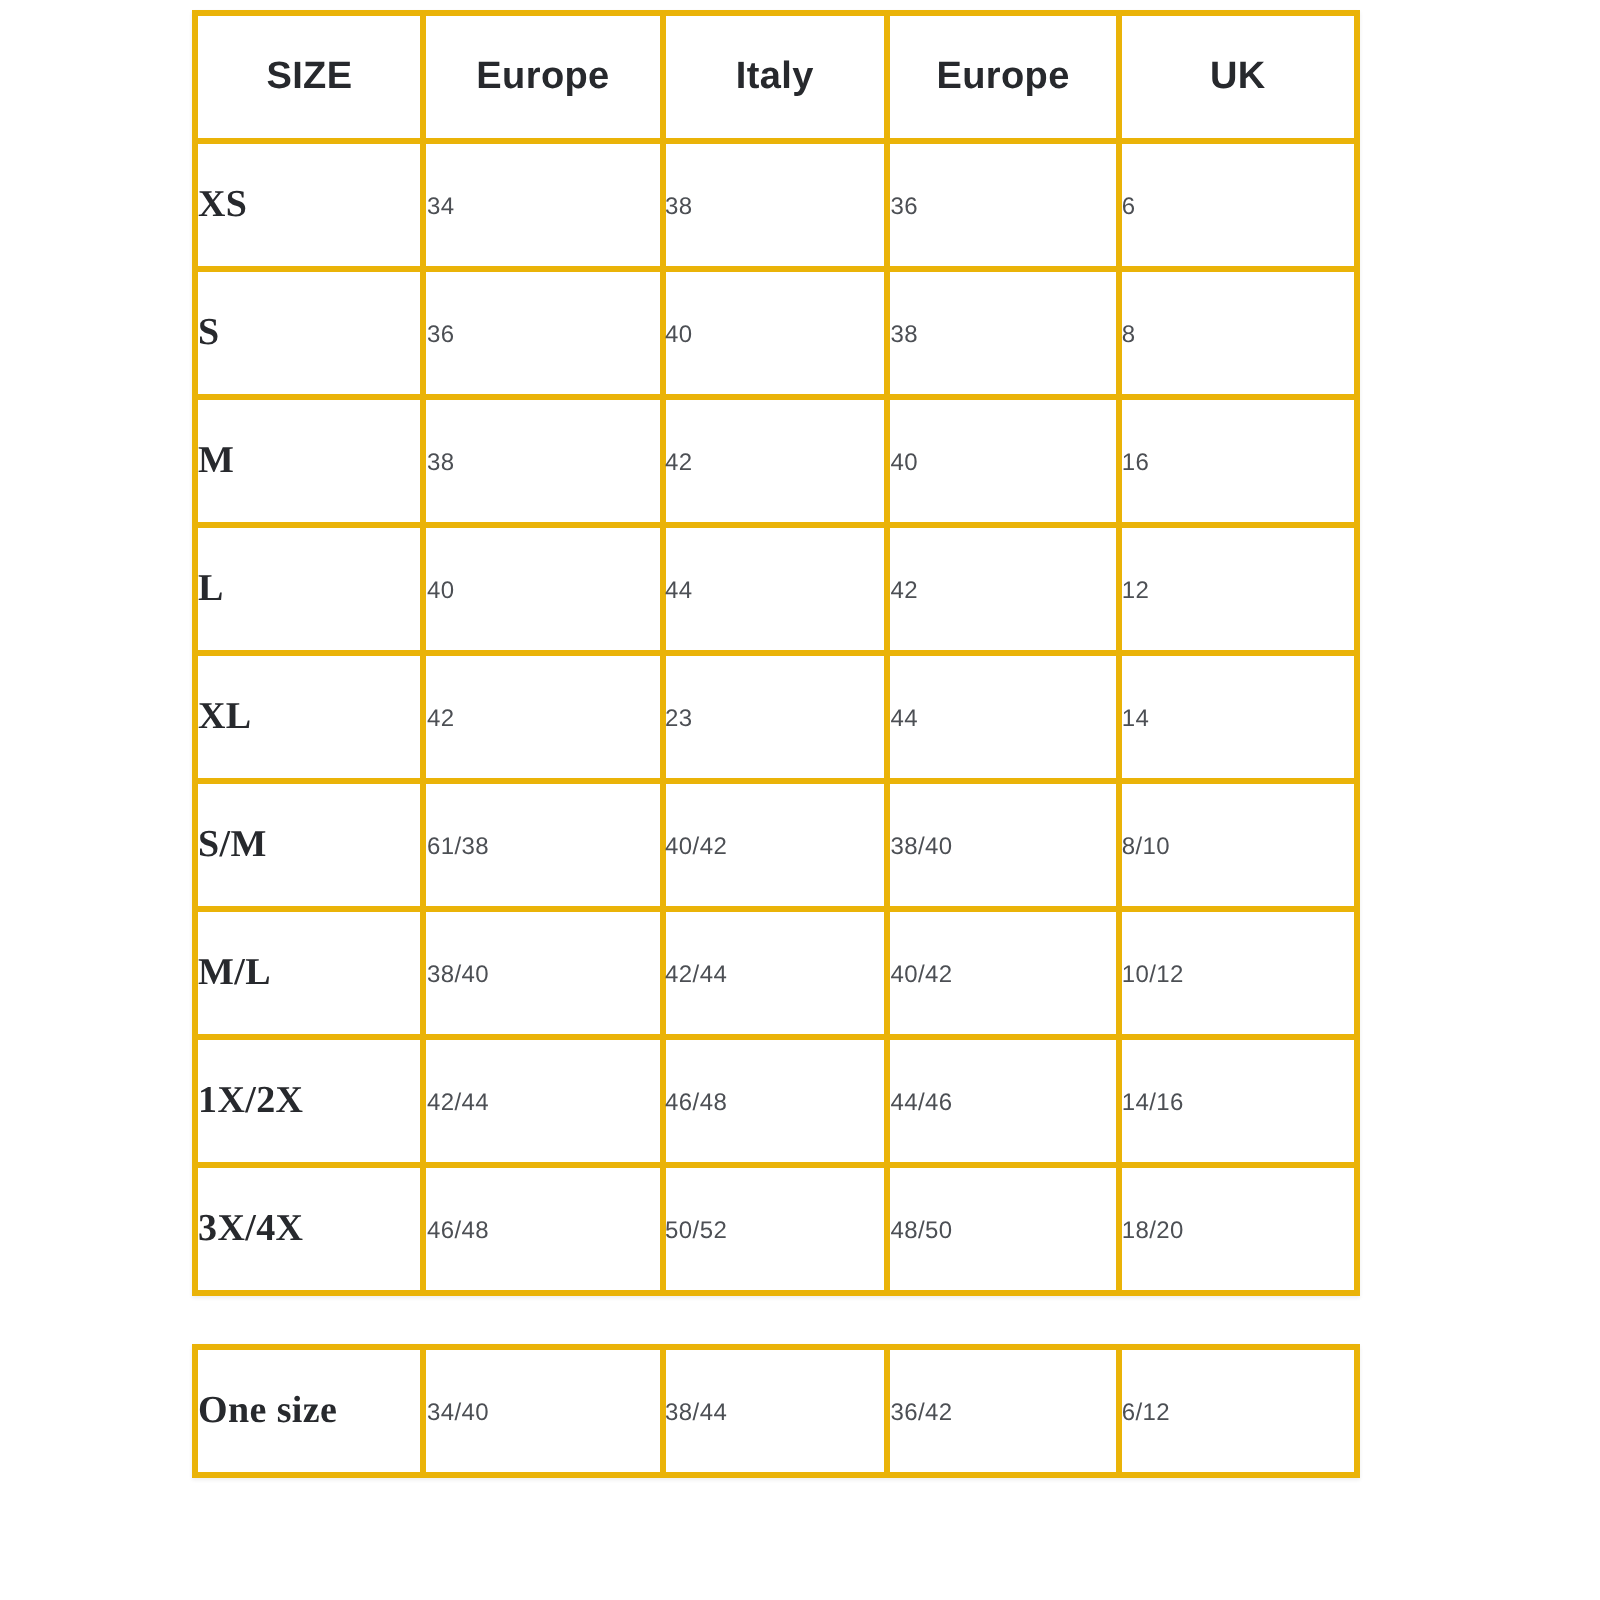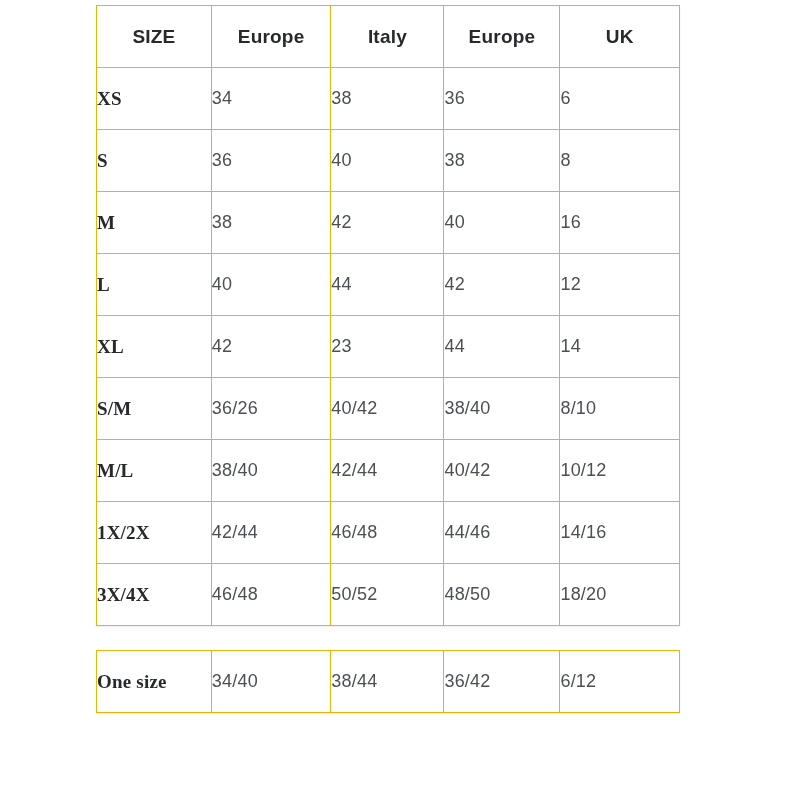--- a/index.html
+++ b/index.html
@@ -23,39 +23,39 @@
   }
   table.size-table {
     border-collapse: collapse;
     width: 100%;
     table-layout: fixed;
     background: #ffffff;
     box-shadow: 0 1px 2px rgba(0,0,0,0.07);
   }
   table.size-table th,
   table.size-table td {
-    border: 1px solid #eab308;
+    border: 3px solid #eab308;
     height: 61px;
     vertical-align: middle;
     padding: 0;
     letter-spacing: 0.2px;
   }
   table.size-table th {
     font-size: 19px;
     font-weight: bold;
     color: #27292d;
   }
   td.label-cell {
     font-size: 19px;
     font-weight: bold;
     color: #27292d;
     font-family: Liberation Serif, serif;
   }
   td.value-cell {
-    font-size: 18px;
+    font-size: 12px;
     font-weight: normal;
     color: #4c4f54;
   }
   table.size-table.secondary {
     margin-top: 24px;
   }
 </style>
 </head>
 <body>
 
@@ -110,21 +110,21 @@
           </tr>
           <tr>
             <td class="label-cell">XL</td>
             <td class="value-cell">42</td>
             <td class="value-cell">23</td>
             <td class="value-cell">44</td>
             <td class="value-cell">14</td>
           </tr>
           <tr>
             <td class="label-cell">S/M</td>
-            <td class="value-cell">36/26</td>
+            <td class="value-cell">61/38</td>
             <td class="value-cell">40/42</td>
             <td class="value-cell">38/40</td>
             <td class="value-cell">8/10</td>
           </tr>
           <tr>
             <td class="label-cell">M/L</td>
             <td class="value-cell">38/40</td>
             <td class="value-cell">42/44</td>
             <td class="value-cell">40/42</td>
             <td class="value-cell">10/12</td>

